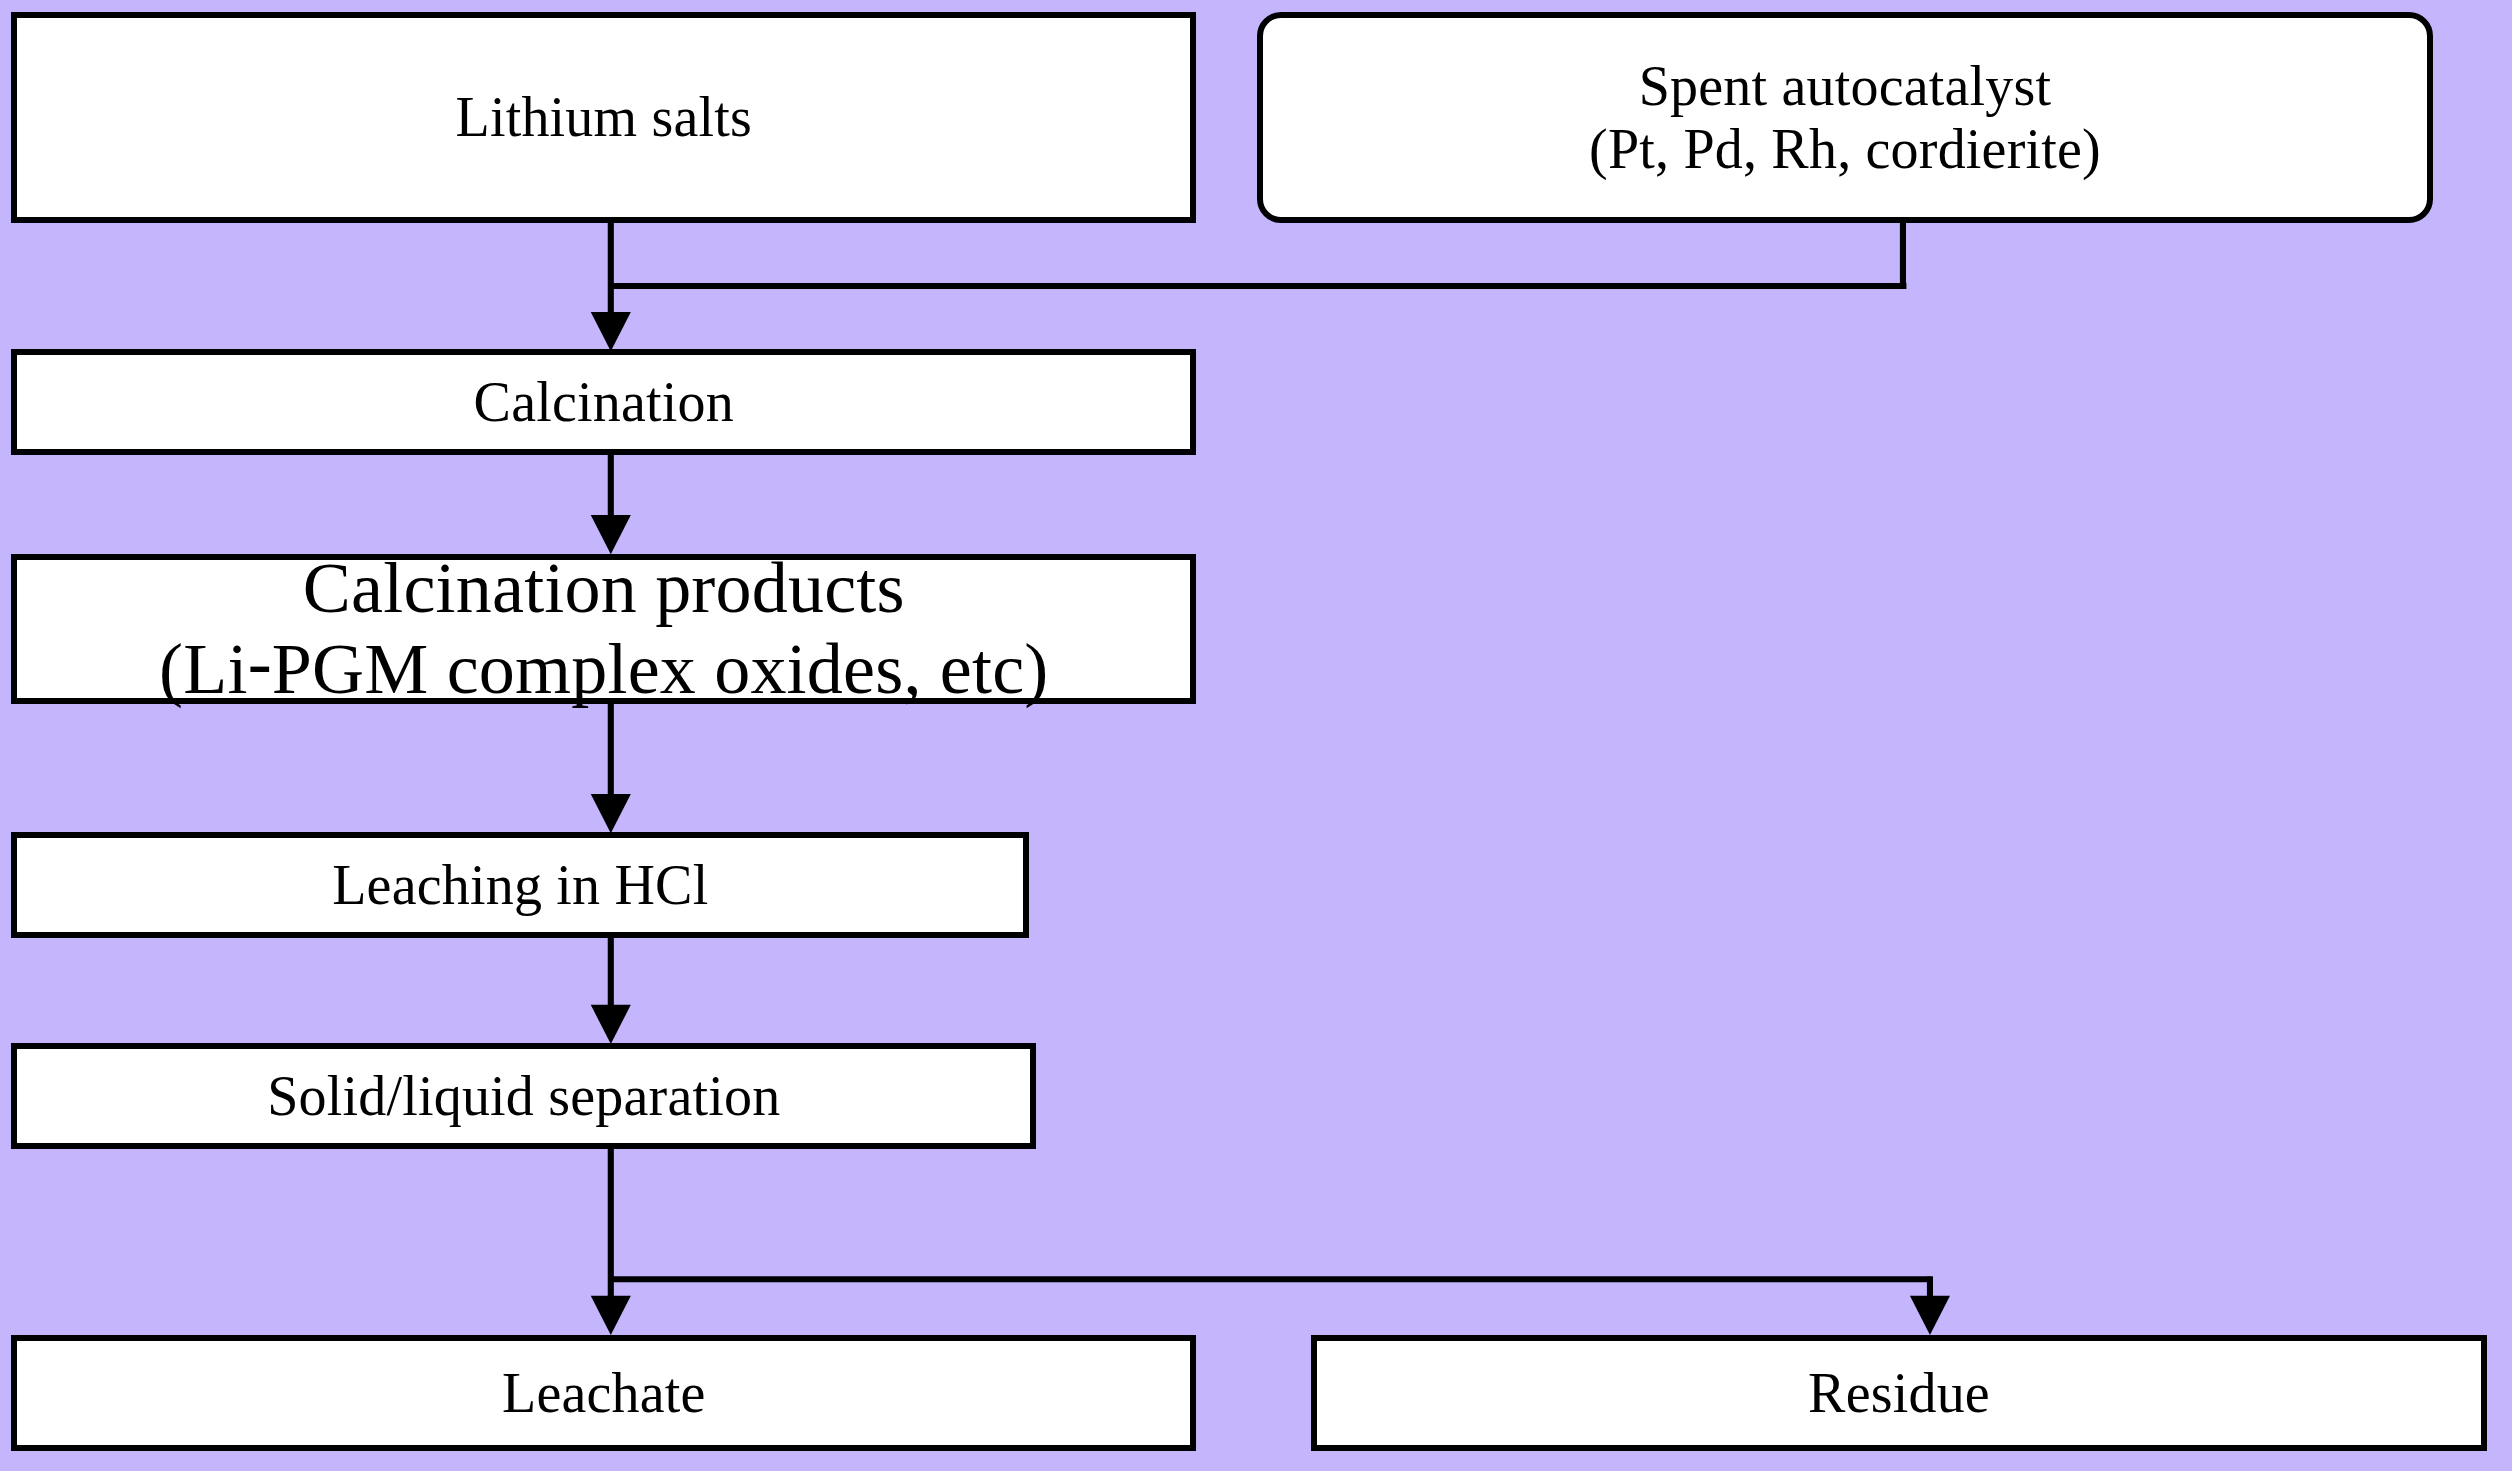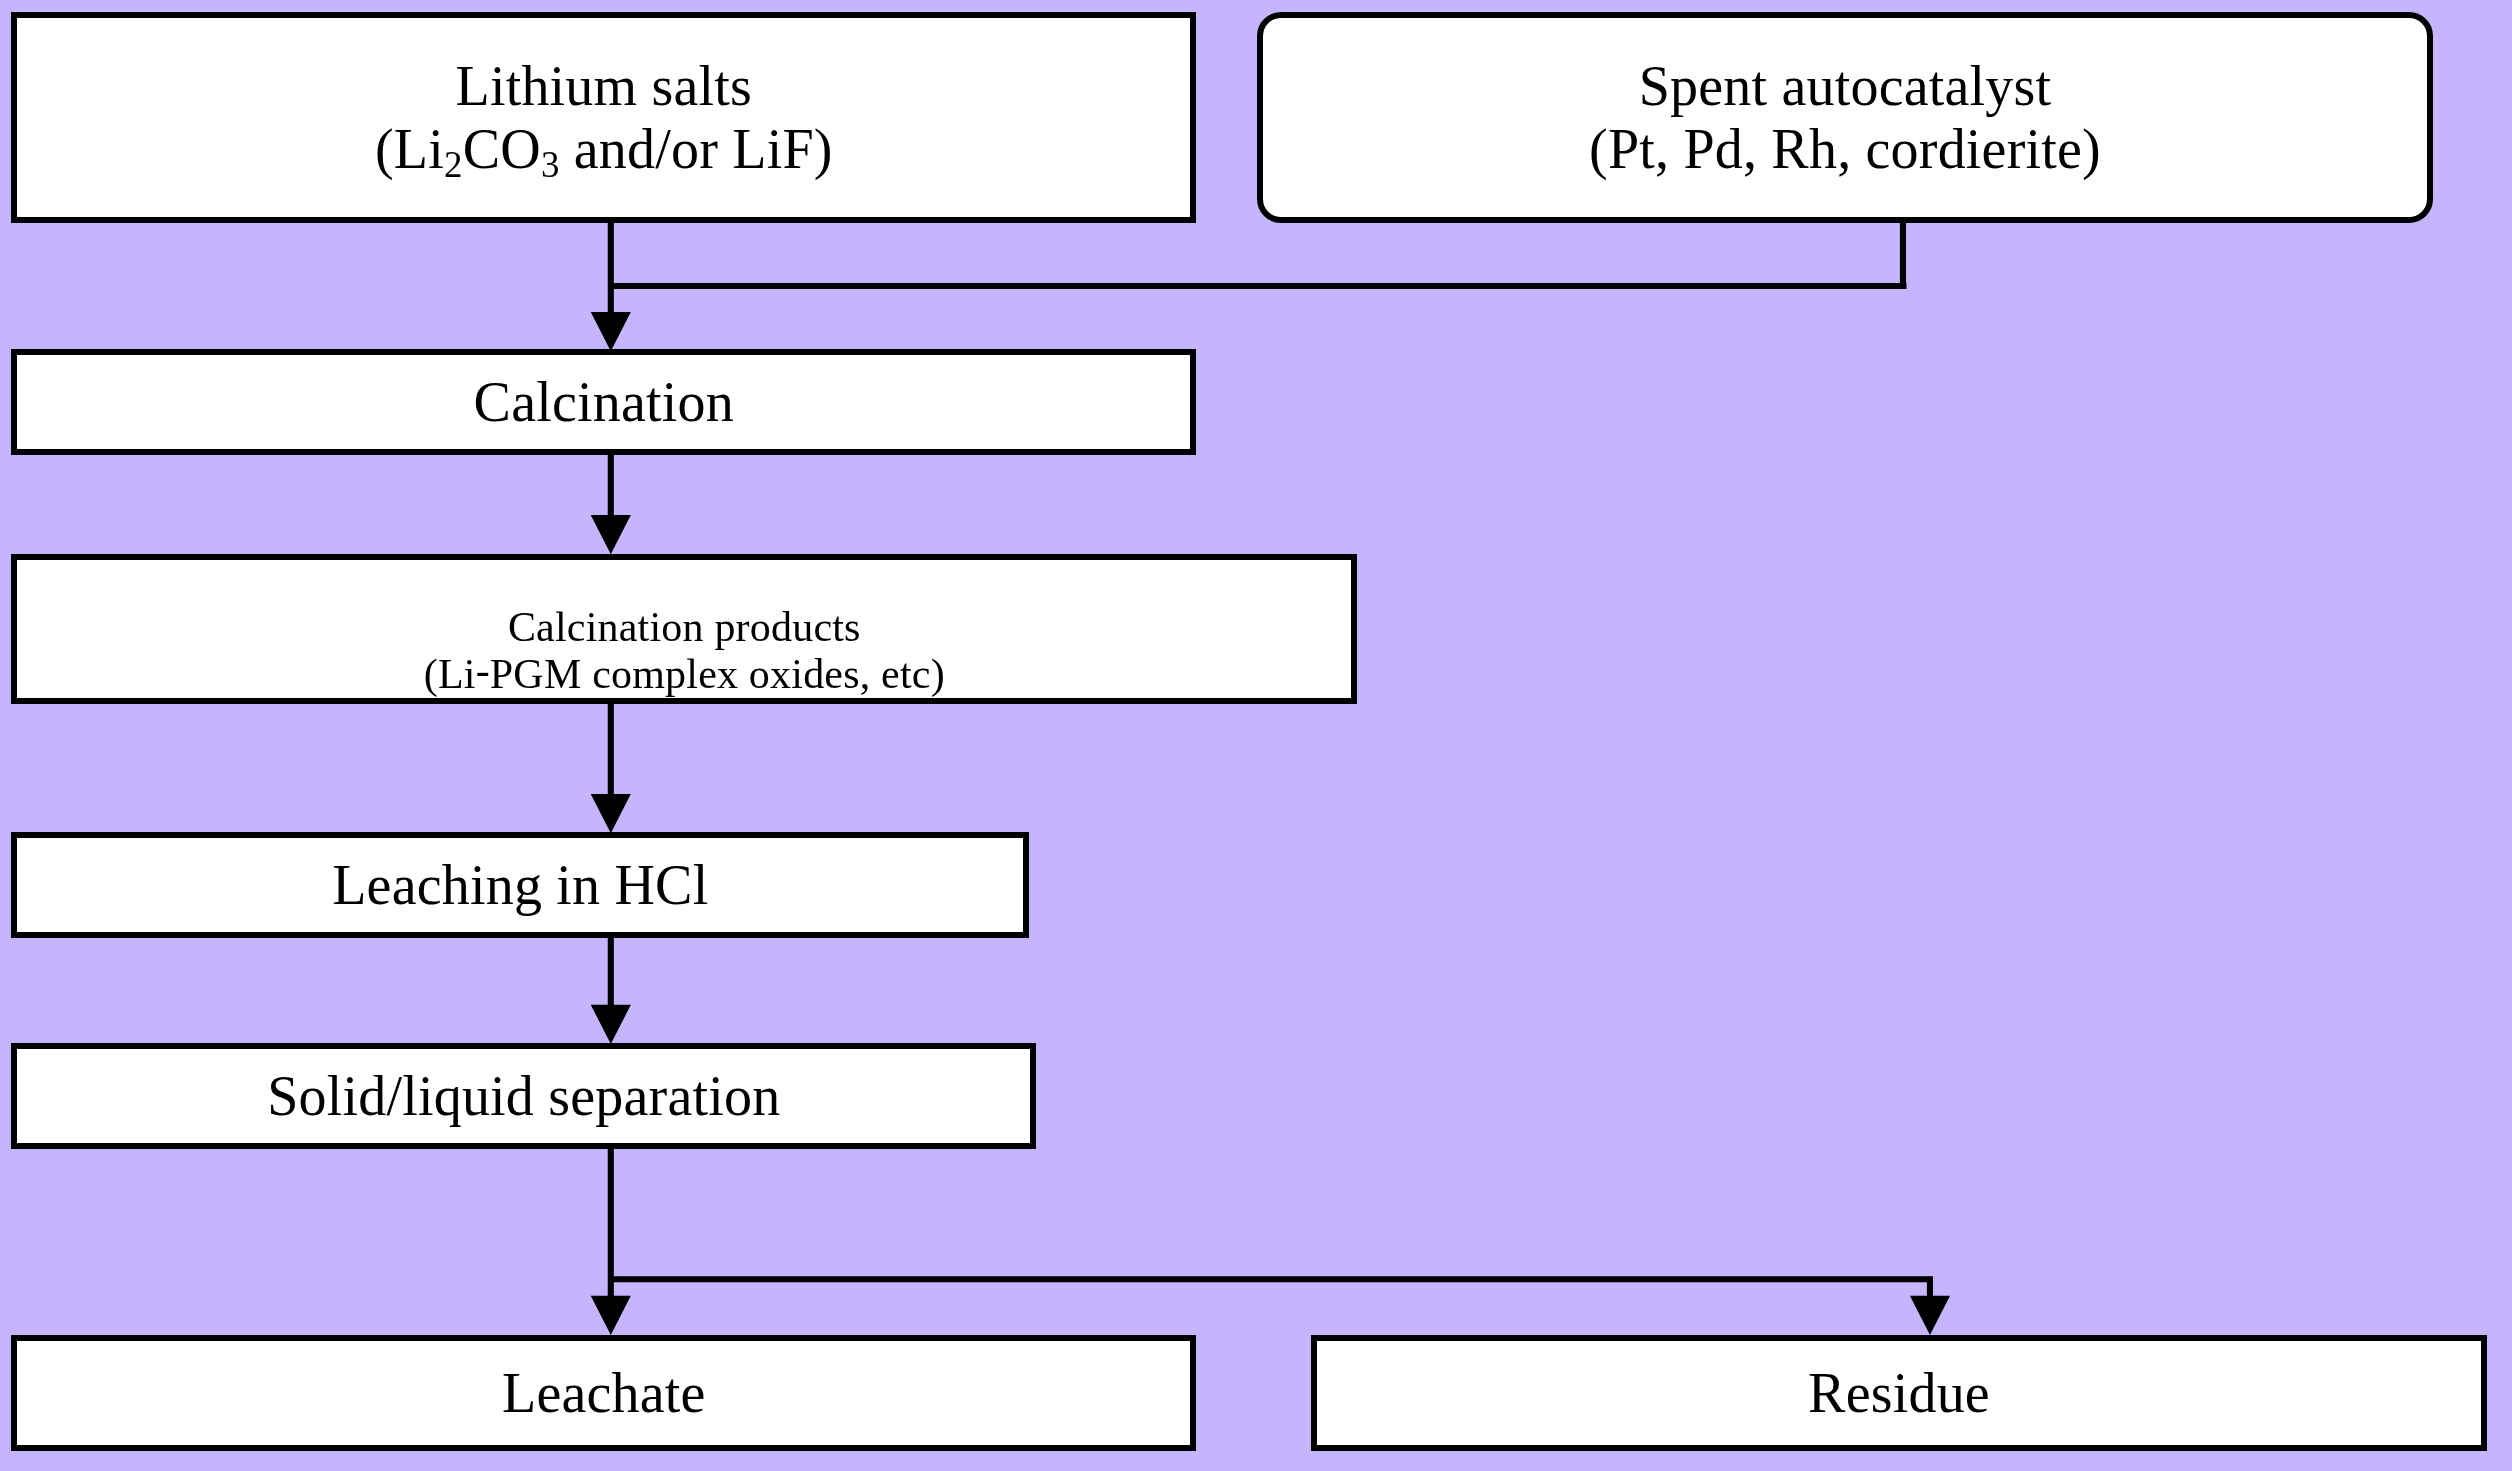--- a/index.html
+++ b/index.html
@@ -94,33 +94,32 @@
 
     <g>
       <line x1="698" y1="1468" x2="2218" y2="1468" stroke="#000000" stroke-width="7"></line>
       <line x1="2215" y1="1465" x2="2215" y2="1491" stroke="#000000" stroke-width="7"></line>
       <polygon points="2192,1487 2238,1487 2215,1532" fill="#000000"></polygon>
     </g>
   </svg>
 
   <div class="node-box" style="left:11.3px; top:12.2px; width:1185px; height:211px; font-size:56px;">
     <span class="node-line l1">Lithium salts</span>
-    <span class="node-line l2"><span>(Li</span><sub>2</sub><span>CO</span><sub>3</sub><span> and/or LiF)</span></span>
   </div>
 
   <div class="node-box" style="left:1257px; top:12.2px; width:1176px; height:211px; font-size:56px;border-radius:24px;">
     <span class="node-line l1">Spent autocatalyst</span>
     <span class="node-line l2">(Pt, Pd, Rh, cordierite)</span>
   </div>
 
   <div class="node-box" style="left:11.3px; top:349px; width:1185px; height:106px; font-size:56px;">
     <span class="node-line l1">Calcination</span>
   </div>
 
-  <div class="node-box" style="left:11.3px; top:554px; width:1346px; height:150px; font-size:42px;justify-content:flex-end;">
+  <div class="node-box" style="left:11.3px; top:554px; width:1185px; height:150px; font-size:72px;">
     <span class="node-line l1">Calcination products</span>
     <span class="node-line l2"><span>(Li</span><span class="rhy">-</span><span>PGM complex oxides, etc)</span></span>
   </div>
 
   <div class="node-box" style="left:11.3px; top:832px; width:1018px; height:106px; font-size:56px;">
     <span class="node-line l1">Leaching in HCl</span>
   </div>
 
   <div class="node-box" style="left:11.3px; top:1043px; width:1025px; height:106px; font-size:56px;">
     <span class="node-line l1">Solid/liquid separation</span>

